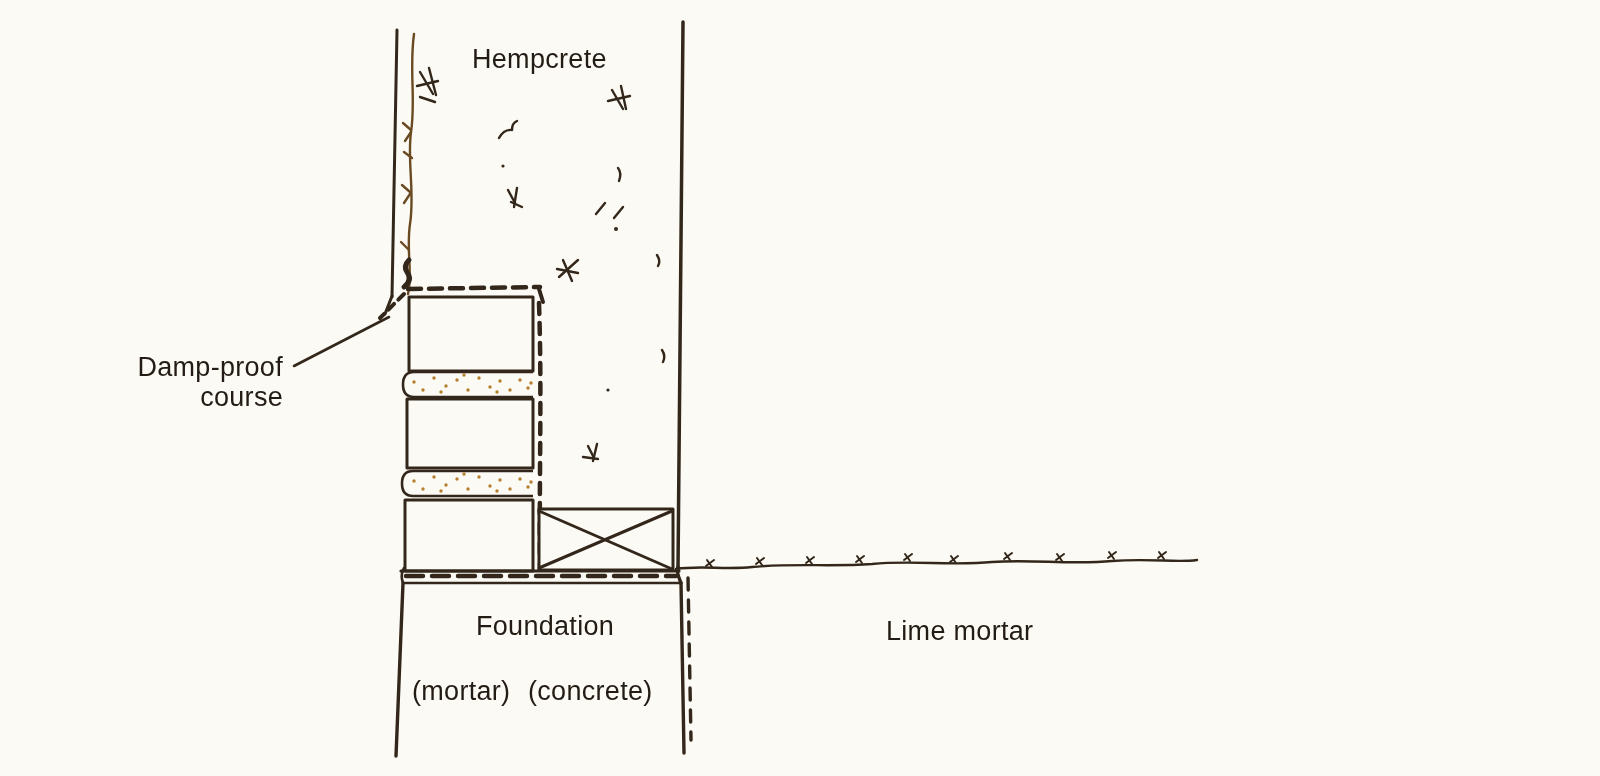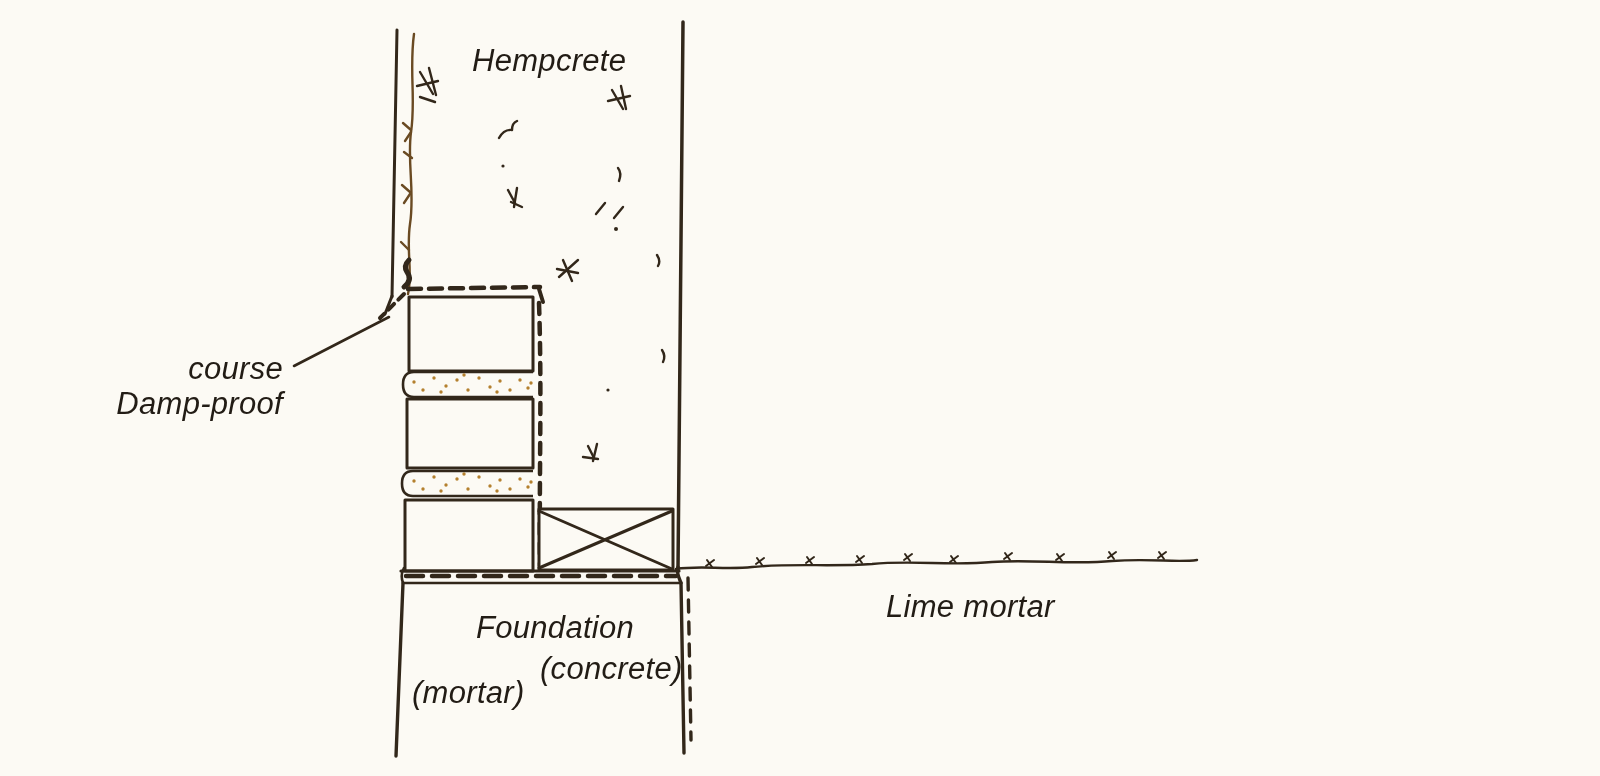--- a/index.html
+++ b/index.html
@@ -18,26 +18,25 @@
     font-family:"Liberation Sans", sans-serif;
   }
   svg{position:absolute;left:0;top:0;}
   .s{fill:none;stroke:var(--ink);stroke-width:3;stroke-linecap:round;stroke-linejoin:round;}
   .soft{stroke:var(--ink-soft);stroke-width:2.4;}
   .blk{fill:var(--paper);stroke:var(--ink);stroke-width:3;stroke-linejoin:round;}
   .sd{fill:var(--stipple);stroke:none;}
   .md{fill:var(--ink);stroke:none;}
   .lbl{
     position:absolute;
-    font-size:31px;
+    font-size:27px;
     line-height:1.12;
     color:var(--text);
     white-space:nowrap;
     letter-spacing:0.3px;
-    font-style:italic;
   }
   .lbl-right{text-align:right;}
 </style>
 </head>
 <body>
 
 <div class="stage">
 
   <svg width="1600" height="776" viewBox="0 0 1600 776">
 
@@ -166,23 +165,23 @@
       <path class="s" style="stroke-width:2" d="M1004,559 l8,-6 m-7,0 l5,7"></path>
       <path class="s" style="stroke-width:2" d="M1056,560 l8,-6 m-7,0 l5,7"></path>
       <path class="s" style="stroke-width:2" d="M1108,558 l8,-6 m-7,0 l5,7"></path>
       <path class="s" style="stroke-width:2" d="M1158,558 l8,-6 m-7,0 l5,7"></path>
     </g>
   </svg>
 
   <div class="lbl" style="left:472px;top:44px;">Hempcrete</div>
 
   <div class="lbl lbl-right" style="left:110px;top:352px;width:173px;">
+    <div>Damp-proof</div>
     <div>course</div>
-    <div>Damp-proof</div>
   </div>
 
   <div class="lbl" style="left:476px;top:611px;">Foundation</div>
   <div class="lbl" style="left:412px;top:676px;">(mortar)</div>
-  <div class="lbl" style="left:528px;top:652px;margin-left:12px;">(concrete)</div>
+  <div class="lbl" style="left:528px;top:676px;">(concrete)</div>
 
-  <div class="lbl" style="left:886px;top:590px;">Lime mortar</div>
+  <div class="lbl" style="left:886px;top:616px;">Lime mortar</div>
 
 </div>
 
 </body></html>

